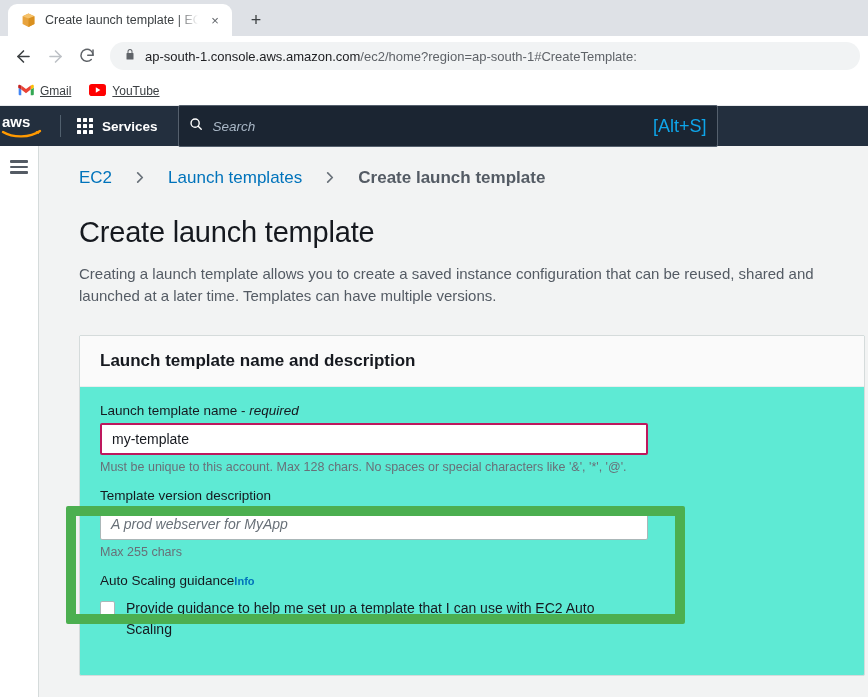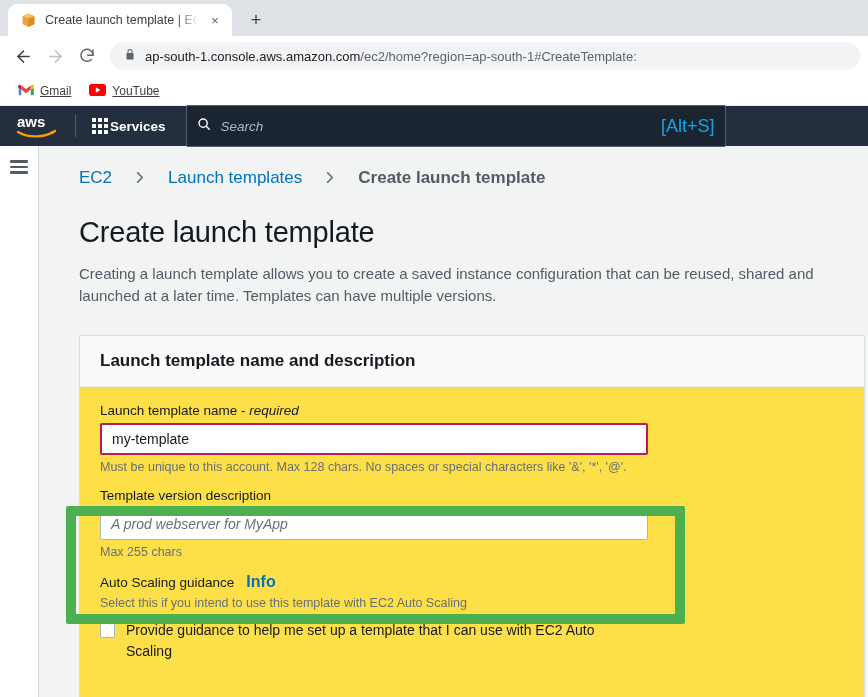--- a/index.html
+++ b/index.html
@@ -67,26 +67,26 @@
     height: 30px; background: #ffffff;
     display: flex; align-items: center; gap: 6px; padding: 0 12px;
     border-bottom: 1px solid #e8eaed;
   }
   .bm { display: flex; align-items: center; gap: 6px; padding: 3px 6px; border-radius: 4px; }
   .bm-label { font-size: 12px; color: #3c4043; white-space: nowrap; text-decoration: underline; }
 
   
   .aws-header {
     height: 40px; background: #232f3e;
-    display: flex; align-items: center; padding: 0 12px 0 15px; gap: 0;
+    display: flex; align-items: center; padding: 0 12px 0 0; gap: 0;
   }
   .aws-logo { width: 44px; height: 28px; position: relative; flex: 0 0 44px; }
   .hdr-div { width: 1px; height: 22px; background: #51606e; margin: 0 16px; }
   .services {
-    display: flex; align-items: center; gap: 2px;
+    display: flex; align-items: center; gap: 9px;
     color: #ffffff; font-size: 13.5px; font-weight: 700;
   }
   .grid-icon {
     width: 16px; height: 16px;
     display: grid; grid-template-columns: repeat(3, 1fr);
     grid-template-rows: repeat(3, 1fr); gap: 2px;
   }
   .grid-icon i { background: #ffffff; border-radius: 0.5px; display: block; }
   .aws-search {
     flex: 1; height: 42px; margin-left: 20px; max-width: 540px;
@@ -117,21 +117,21 @@
   .page-title {
     font-size: 29px; color: #16191f; font-weight: 400;
     margin: 28px 0 14px; letter-spacing: -0.2px;
   }
   .page-desc {
     font-size: 15px; color: #545b64; line-height: 1.45;
     max-width: 782px;
   }
 
   .card {
-    margin: 28px 0 0 0; width: 786px; background: #fde047;
+    margin: 28px 0 0 0; width: 786px; background: #5eead4;
     border: 1px solid #d5dbdb; border-radius: 2px;
   }
   .card-header {
     background: #fafafa; border-bottom: 1px solid #eaeded;
     padding: 15px 20px; 
   }
   .card-title { font-size: 17px; font-weight: 700; color: #16191f; }
   .card-body { padding: 16px 20px 20px; }
 
   .field { margin-bottom: 14px; }
@@ -140,21 +140,21 @@
   .txtinput {
     width: 548px; height: 32px; border: 1px solid #aab7b8; border-radius: 2px;
     padding: 0 10px; font-size: 14px; color: #16191f;
     font-family: "Liberation Sans", sans-serif; background: #ffffff;
     display: flex; align-items: center;
   }
   .txtinput.focused { border: 2px solid #be185d; }
   .txtinput .placeholder { color: #687078; font-style: italic; }
   .field-hint { font-size: 12.5px; color: #687078; margin-top: 5px; }
 
-  .info-link { color: #0073bb; font-size: 16px; font-weight: 700; margin-left: 12px; }
+  .info-link { color: #0073bb; font-size: 11px; font-weight: 700; margin-left: 0; }
   .sub-desc { font-size: 12.5px; color: #687078; margin-top: 2px; }
 
   .checkrow { display: flex; gap: 11px; margin-top: 10px; max-width: 520px; }
   .checkbox {
     width: 15px; height: 15px; flex: 0 0 15px; margin-top: 3px;
     border: 1px solid #aab7b8; border-radius: 2px; background: #ffffff;
   }
   .checklabel { font-size: 14px; color: #16191f; line-height: 1.55; }
 
   
@@ -320,21 +320,20 @@
           <div class="field">
             <div class="field-label">Template version description</div>
             <div class="txtinput">
               <span class="placeholder">A prod webserver for MyApp</span>
             </div>
             <div class="field-hint">Max 255 chars</div>
           </div>
 
           <div class="field">
             <div class="field-label"><span>Auto Scaling guidance</span><span class="info-link">Info</span></div>
-            <div class="sub-desc">Select this if you intend to use this template with EC2 Auto Scaling</div>
             <div class="checkrow">
               <span class="checkbox"></span>
               <span class="checklabel">Provide guidance to help me set up a template that I can use with EC2 Auto Scaling</span>
             </div>
           </div>
 
         </div>
       </div>
 
       <div class="highlight" style="border-color: rgb(76, 175, 80);"></div>

